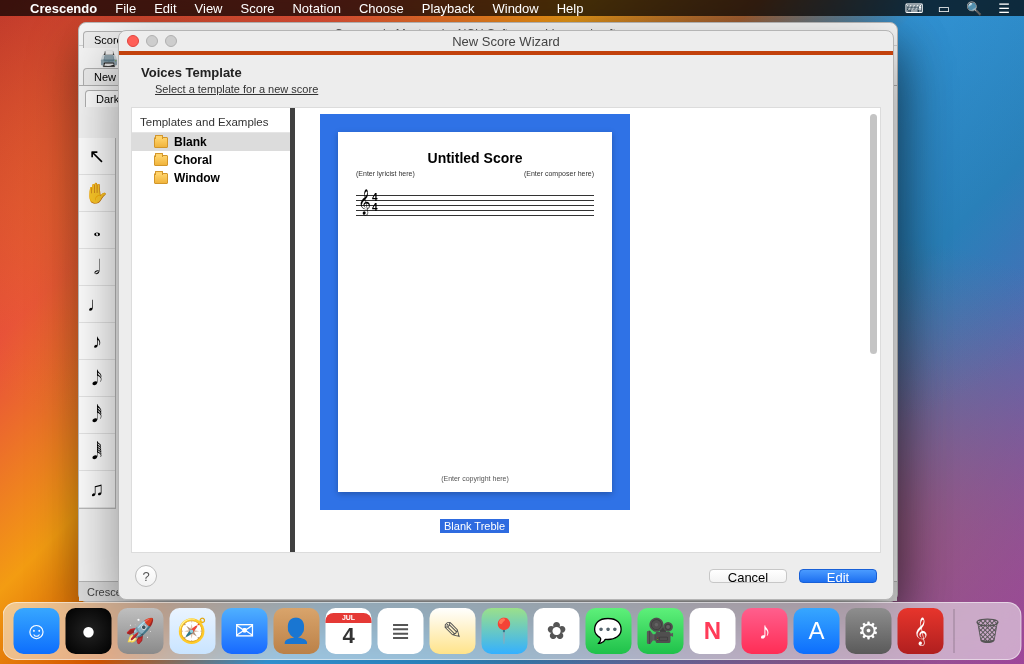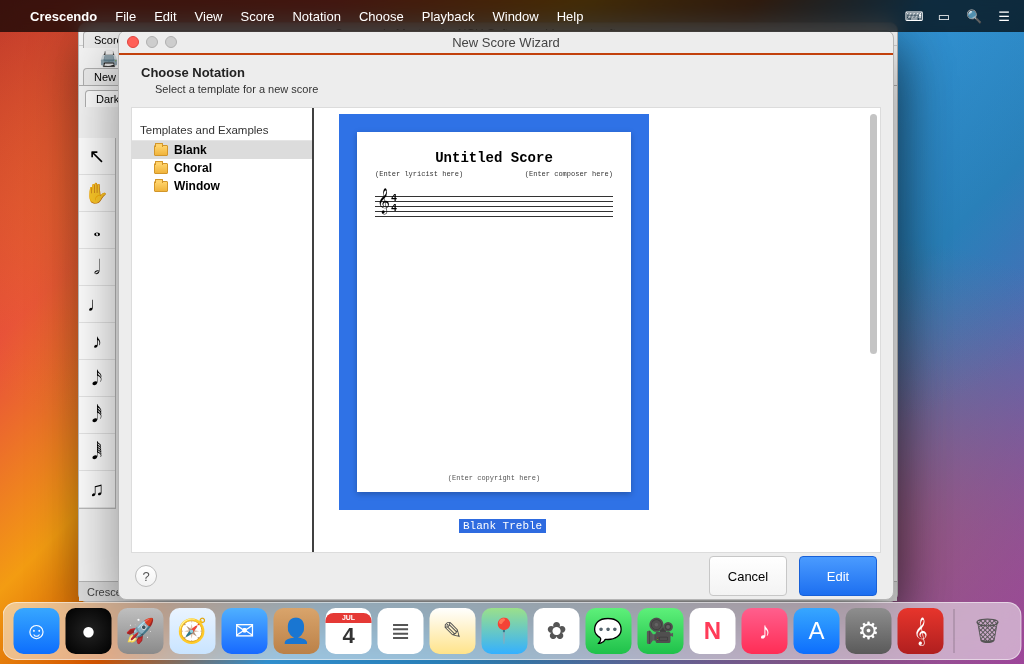--- a/index.html
+++ b/index.html
@@ -14,21 +14,21 @@
   }
   .desktop::before {
     content: ""; position: absolute; inset: 0;
     background:
       radial-gradient(ellipse 600px 400px at 20% 30%, rgba(243,156,18,.4), transparent 60%),
       radial-gradient(ellipse 500px 500px at 80% 20%, rgba(41,128,185,.5), transparent 60%),
       radial-gradient(ellipse 700px 500px at 80% 80%, rgba(231,76,60,.5), transparent 60%);
   }
   
   .menubar {
-    position: absolute; top: 0; left: 0; right: 0; height: 32px;
+    position: absolute; top: 0; left: 0; right: 0; height: 16px;
     background: rgba(0,0,0,.7); backdrop-filter: blur(10px);
     display: flex; align-items: center; color: #fff;
     font-size: 13px; padding: 0 12px; gap: 18px; z-index: 100;
   }
   .menubar .apple { font-size: 14px; }
   .menubar .appname { font-weight: 600; }
   .menubar .menu-item { cursor: default; }
   .menubar .right { margin-left: auto; display: flex; gap: 14px; align-items: center; }
   .menubar .right .ico { width: 16px; height: 16px; display: inline-flex; align-items: center; justify-content: center; }
   
@@ -68,40 +68,40 @@
   }
   
   .modal {
     position: absolute; left: 118px; top: 30px; width: 776px; height: 570px;
     background: #ededed; border: 1px solid #b5b5b5; border-radius: 8px;
     box-shadow: 0 25px 60px rgba(0,0,0,.45); z-index: 50;
     display: flex; flex-direction: column;
   }
   .modal .mtitlebar {
     height: 24px; display: flex; align-items: center; position: relative;
-    border-bottom: 2px solid #c2410c;
+    border-bottom: 4px solid #c2410c;
   }
   .traffic { position: absolute; left: 8px; display: flex; gap: 7px; }
   .traffic span { width: 12px; height: 12px; border-radius: 50%; display: block; }
   .tl-close { background: #ff5f57; border: .5px solid #e0443e; }
   .tl-min   { background: #cdcdcd; border: .5px solid #b0b0b0; }
   .tl-max   { background: #cdcdcd; border: .5px solid #b0b0b0; }
   .mtitle { margin: 0 auto; font-size: 13px; color: #444; }
   .modal .mhead {
     padding: 10px 22px 12px;
   }
   .modal .mhead h2 { font-size: 13px; font-weight: 700; color: #222; margin-bottom: 3px; }
-  .modal .mhead p  { font-size: 11px; color: #333; margin-left: 14px; }
+  .modal .mhead p  { font-size: 11px; color: #333; margin-left: 14px; text-decoration: underline; }
   .modal .mbody {
     flex: 1; display: flex; background: #fff; margin: 0 12px;
     border: 1px solid #dcdcdc; overflow: hidden;
   }
   .tree {
-    width: 182px; border-right: 2px solid #404040; font-size: 12px;
-    padding-top: 12px;
+    width: 163px; border-right: 5px solid #404040; font-size: 12px;
+    padding-top: 4px;
   }
   .tree .hdr {
     padding: 4px 8px; border-bottom: 1px solid #e5e5e5; color: #333;
     font-size: 11.5px;
   }
   .tree ul { list-style: none; font-weight: bold; }
   .tree li {
     padding: 2px 8px 2px 22px; display: flex; align-items: center; gap: 6px;
     cursor: default;
   }
@@ -113,21 +113,20 @@
     position: relative;
   }
   .tree .folder::before {
     content: ""; position: absolute; left: 0; top: -3px; width: 6px; height: 3px;
     background: #ffd36b; border: .5px solid #d2962a; border-bottom: none;
     border-radius: 1px 1px 0 0;
   }
   .preview-area {
     flex: 1; overflow-y: scroll; padding: 6px 10px 2px 25px;
     position: relative;
-    font-family: Liberation Mono, monospace;
   }
   .preview-area .scroll-ind {
     position: absolute; right: 3px; top: 6px; width: 7px; height: 240px;
     background: #c4c4c4; border-radius: 4px;
   }
   .thumb-frame {
     width: 310px; background: #2f72e6; padding: 18px; margin: 0 0 6px 0;
   }
   .thumb-page {
     background: #fff; width: 100%; height: 360px; position: relative;
@@ -167,21 +166,21 @@
   .modal .mfoot {
     height: 46px; display: flex; align-items: center; padding: 0 16px;
   }
   .helpbtn {
     width: 22px; height: 22px; border-radius: 50%; border: 1px solid #bbb;
     background: linear-gradient(#fff,#f2f2f2); font-size: 13px; color: #555;
     display: flex; align-items: center; justify-content: center; cursor: default;
   }
   .mfoot .spacer { flex: 1; }
   .btn {
-    min-width: 78px; height: 40px; font-size: 13px; border-radius: 4px;
+    min-width: 78px; height: 14px; font-size: 13px; border-radius: 4px;
     border: 1px solid #c7c7c7; background: linear-gradient(#fff,#f3f3f3);
     cursor: default; margin-left: 12px;
   }
   .btn.primary {
     background: linear-gradient(#4a9bff,#1d6ff0); color: #fff; border: 1px solid #1860d7;
     min-width: 78px;
   }
   
   .dock {
     position: absolute; bottom: 4px; left: 50%; transform: translateX(-50%);
@@ -253,21 +252,21 @@
 <div class="modal">
   <div class="mtitlebar">
     <div class="traffic">
       <span class="tl-close"></span>
       <span class="tl-min"></span>
       <span class="tl-max"></span>
     </div>
     <div class="mtitle">New Score Wizard</div>
   </div>
   <div class="mhead">
-    <h2>Choose Notation</h2>
+    <h2>Voices Template</h2>
     <p>Select a template for a new score</p>
   </div>
   <div class="mbody">
     <div class="tree">
       <div class="hdr">Templates and Examples</div>
       <ul>
         <li class="selected">
             <span class="folder"></span>
             <span>Blank</span>
           </li>

